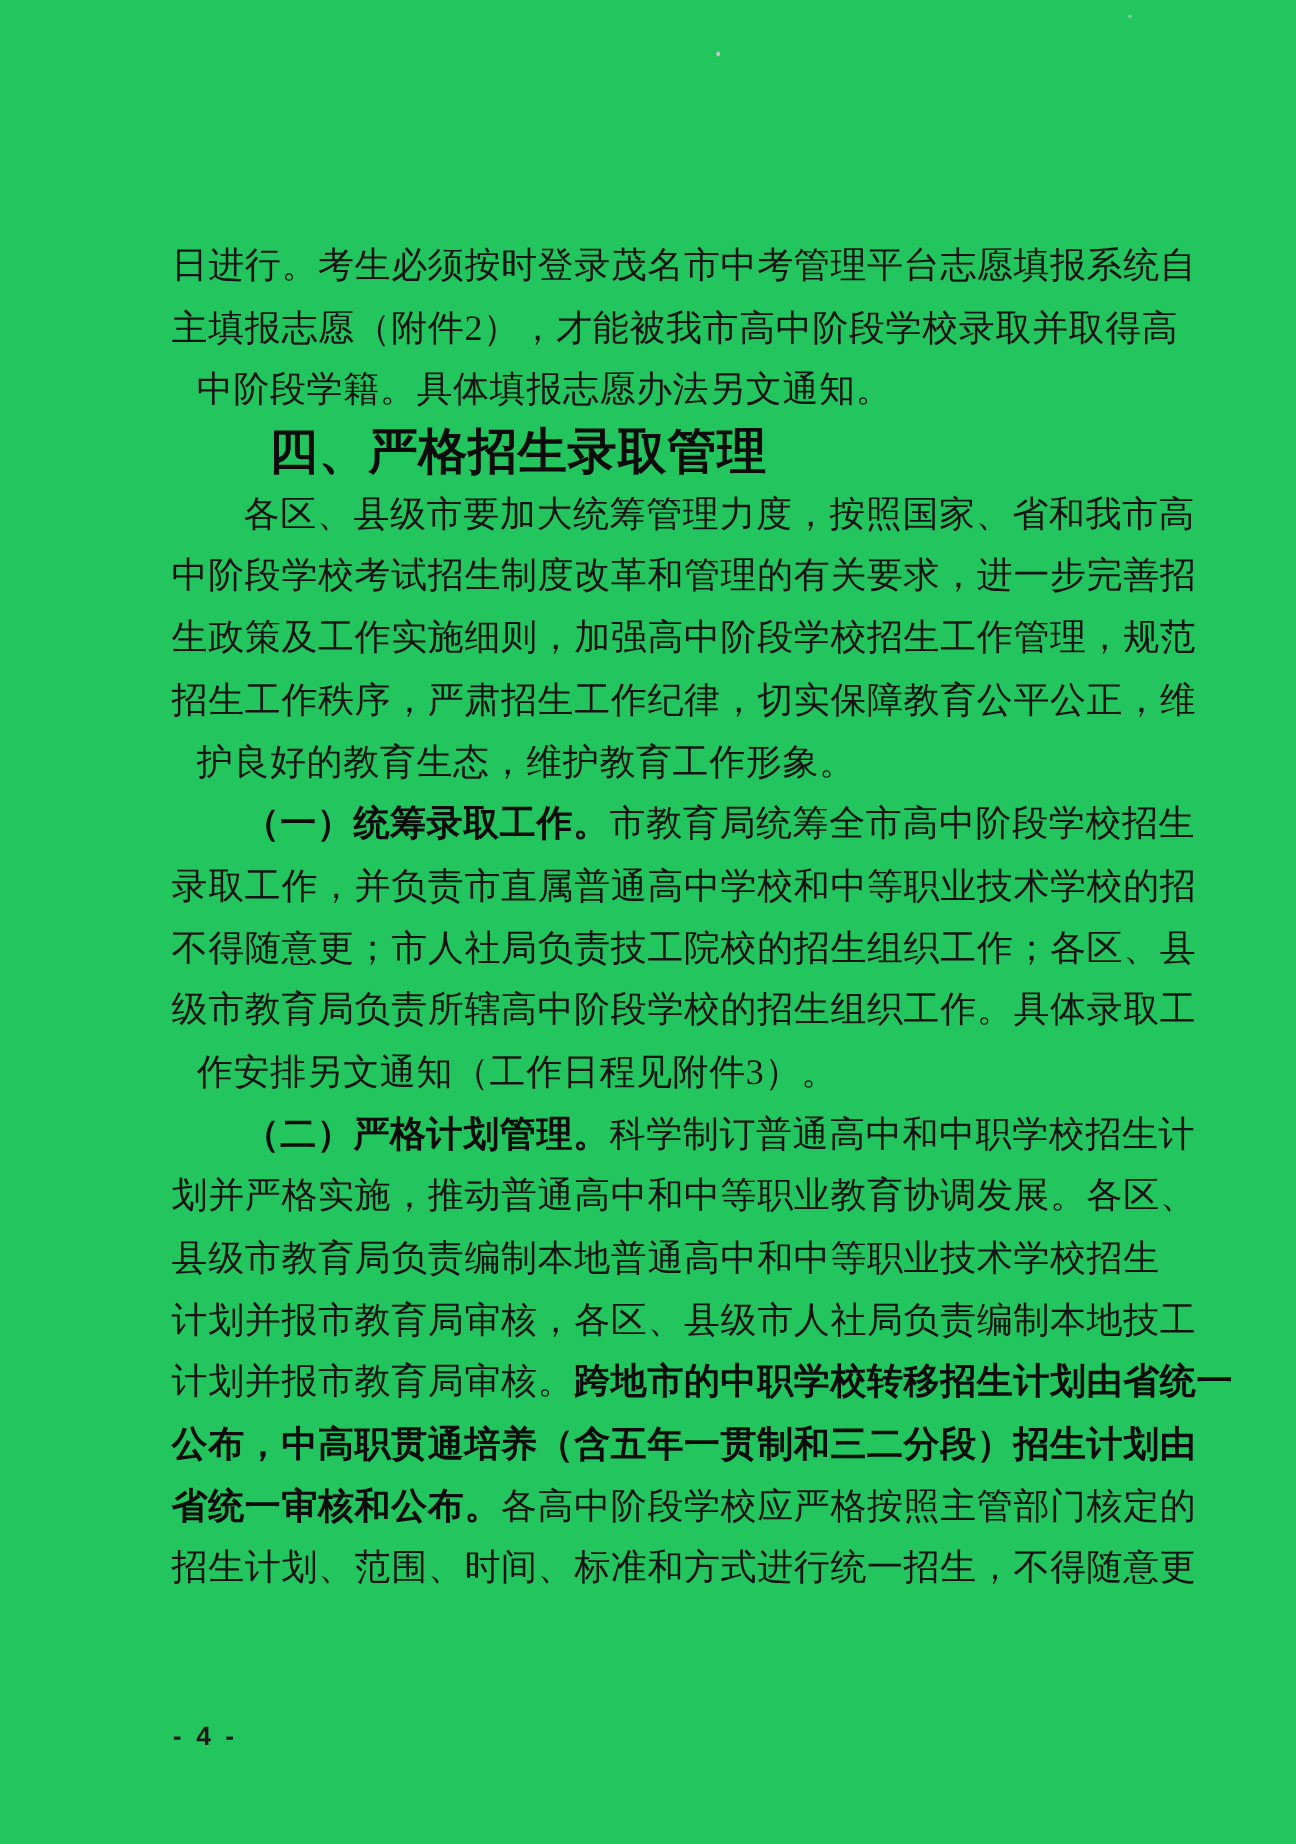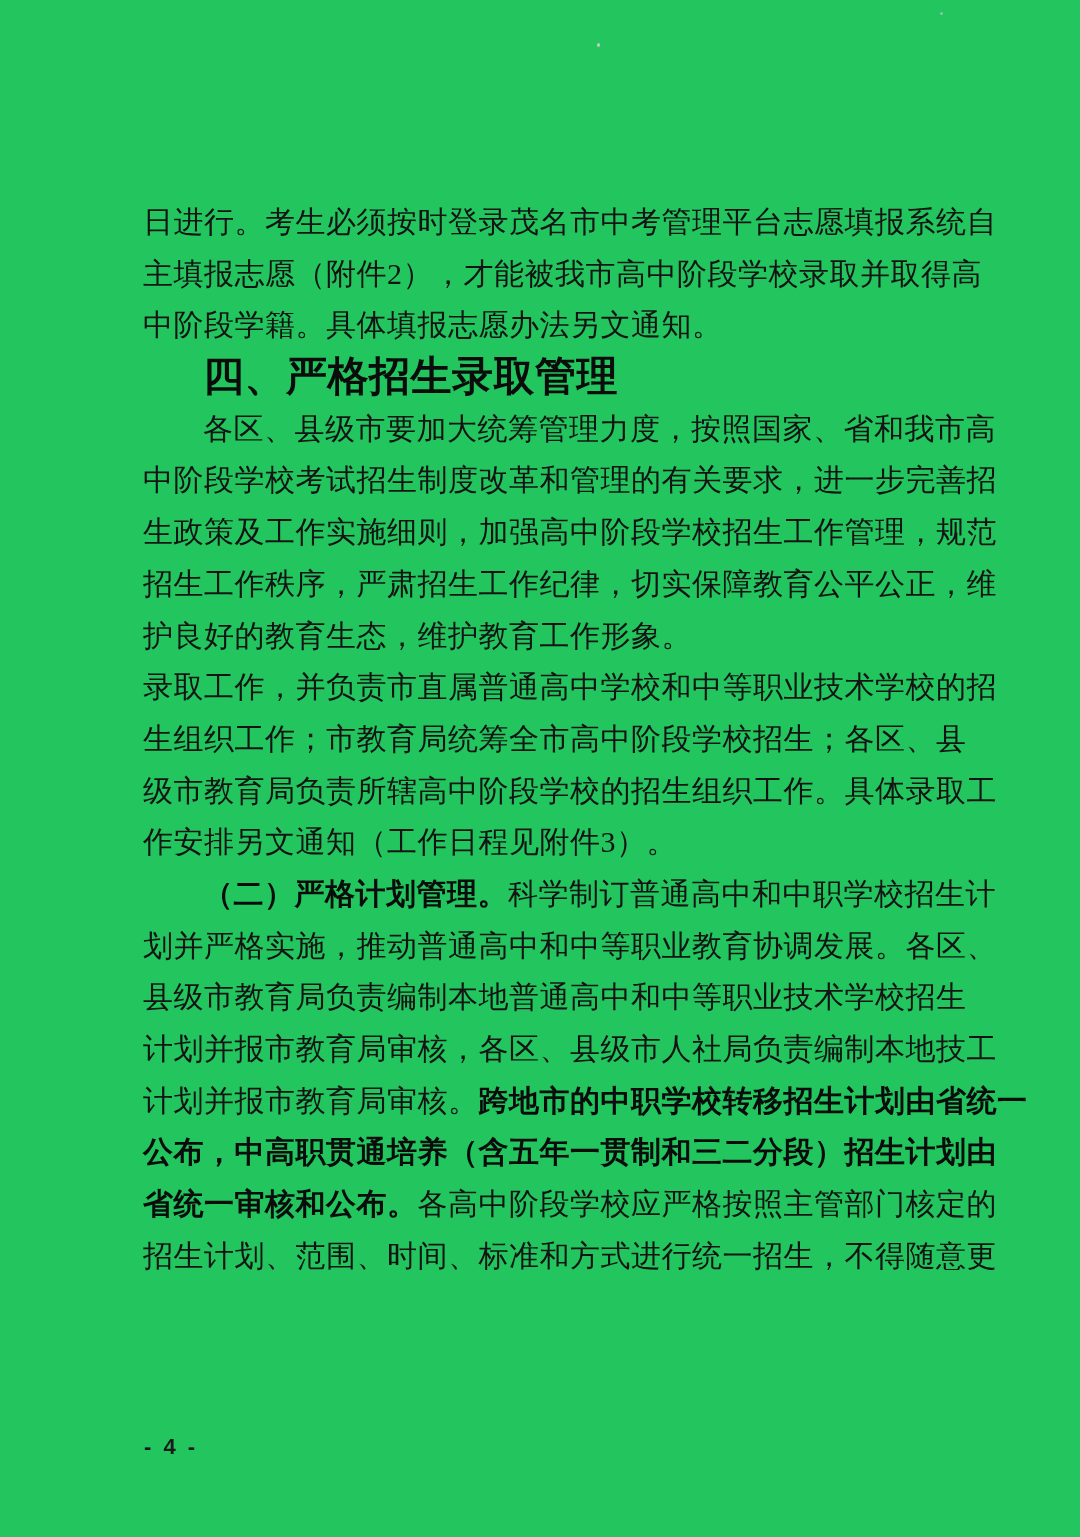--- a/index.html
+++ b/index.html
@@ -30,20 +30,21 @@
     letter-spacing: 0.5px;
     white-space: nowrap;
     text-align: justify;
     text-justify: inter-ideograph;
     text-align-last: justify;
     -moz-text-align-last: justify;
   }
   .line.no-justify {
     text-align: right;
     text-align-last: left;
+    margin-left: 21px;
     -moz-text-align-last: left;
   }
   .line.indent {
     text-indent: 2em;
   }
   .seg { }
   .seg.bold {
     font-weight: 700;
     color: #0c0c0c;
   }
@@ -82,22 +83,23 @@
   <div class="doc-body">
       <div class="line"><span class="seg">日进行。考生必须按时登录茂名市中考管理平台志愿填报系统自</span></div>
       <div class="line"><span class="seg">主填报志愿（附件2），才能被我市高中阶段学校录取并取得高</span></div>
       <div class="line no-justify"><span class="seg">中阶段学籍。具体填报志愿办法另文通知。</span></div>
       <div class="line indent no-justify heading"><span class="seg bold hei">四、严格招生录取管理</span></div>
       <div class="line indent"><span class="seg">各区、县级市要加大统筹管理力度，按照国家、省和我市高</span></div>
       <div class="line"><span class="seg">中阶段学校考试招生制度改革和管理的有关要求，进一步完善招</span></div>
       <div class="line"><span class="seg">生政策及工作实施细则，加强高中阶段学校招生工作管理，规范</span></div>
       <div class="line"><span class="seg">招生工作秩序，严肃招生工作纪律，切实保障教育公平公正，维</span></div>
       <div class="line no-justify"><span class="seg">护良好的教育生态，维护教育工作形象。</span></div>
+      <div class="line indent"><span class="seg bold">（一）统筹录取工作。</span><span class="seg">市教育局统筹全市高中阶段学校招生</span></div>
       <div class="line"><span class="seg">录取工作，并负责市直属普通高中学校和中等职业技术学校的招</span></div>
-      <div class="line"><span class="seg">生组织工作；市教育局统筹全市高中阶段学校招生；各区、县</span></div>
+      <div class="line"><span class="seg">不得随意更；市人社局负责技工院校的招生组织工作；各区、县</span></div>
       <div class="line"><span class="seg">级市教育局负责所辖高中阶段学校的招生组织工作。具体录取工</span></div>
       <div class="line no-justify"><span class="seg">作安排另文通知（工作日程见附件3）。</span></div>
       <div class="line indent"><span class="seg bold">（二）严格计划管理。</span><span class="seg">科学制订普通高中和中职学校招生计</span></div>
       <div class="line"><span class="seg">划并严格实施，推动普通高中和中等职业教育协调发展。各区、</span></div>
       <div class="line"><span class="seg">县级市教育局负责编制本地普通高中和中等职业技术学校招生</span></div>
       <div class="line"><span class="seg">计划并报市教育局审核，各区、县级市人社局负责编制本地技工</span></div>
       <div class="line"><span class="seg">计划并报市教育局审核。</span><span class="seg bold hei">跨地市的中职学校转移招生计划由省统一</span></div>
       <div class="line"><span class="seg bold hei">公布，中高职贯通培养（含五年一贯制和三二分段）招生计划由</span></div>
       <div class="line"><span class="seg bold hei">省统一审核和公布。</span><span class="seg">各高中阶段学校应严格按照主管部门核定的</span></div>
       <div class="line"><span class="seg">招生计划、范围、时间、标准和方式进行统一招生，不得随意更</span></div>

